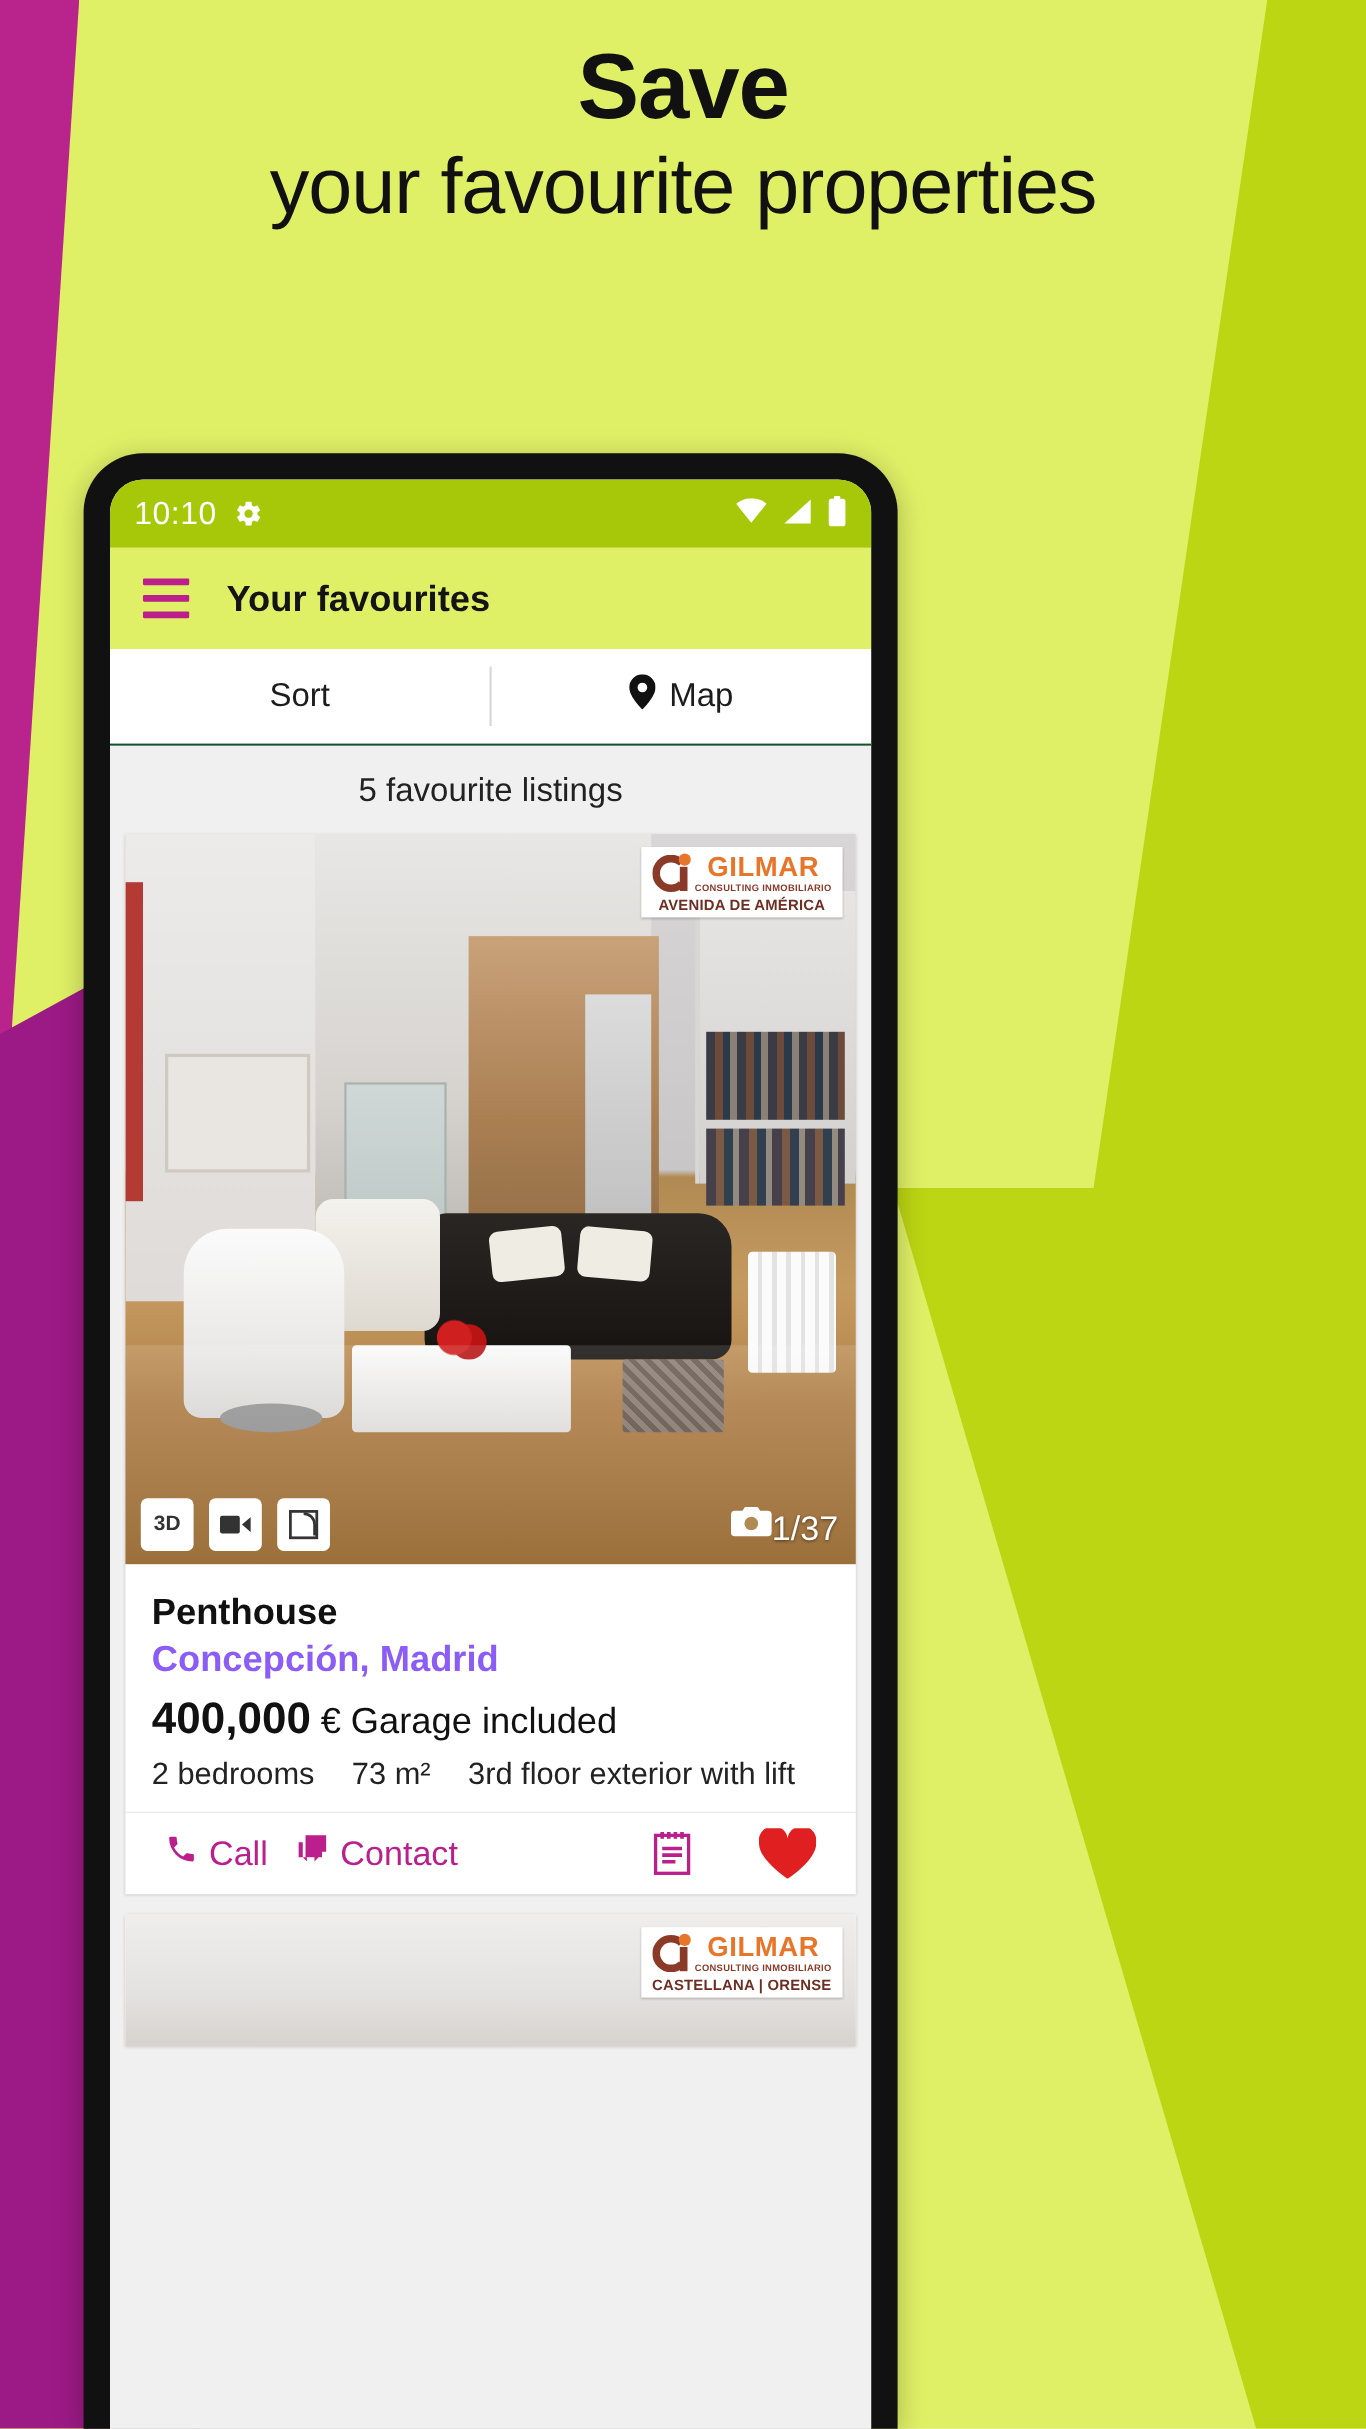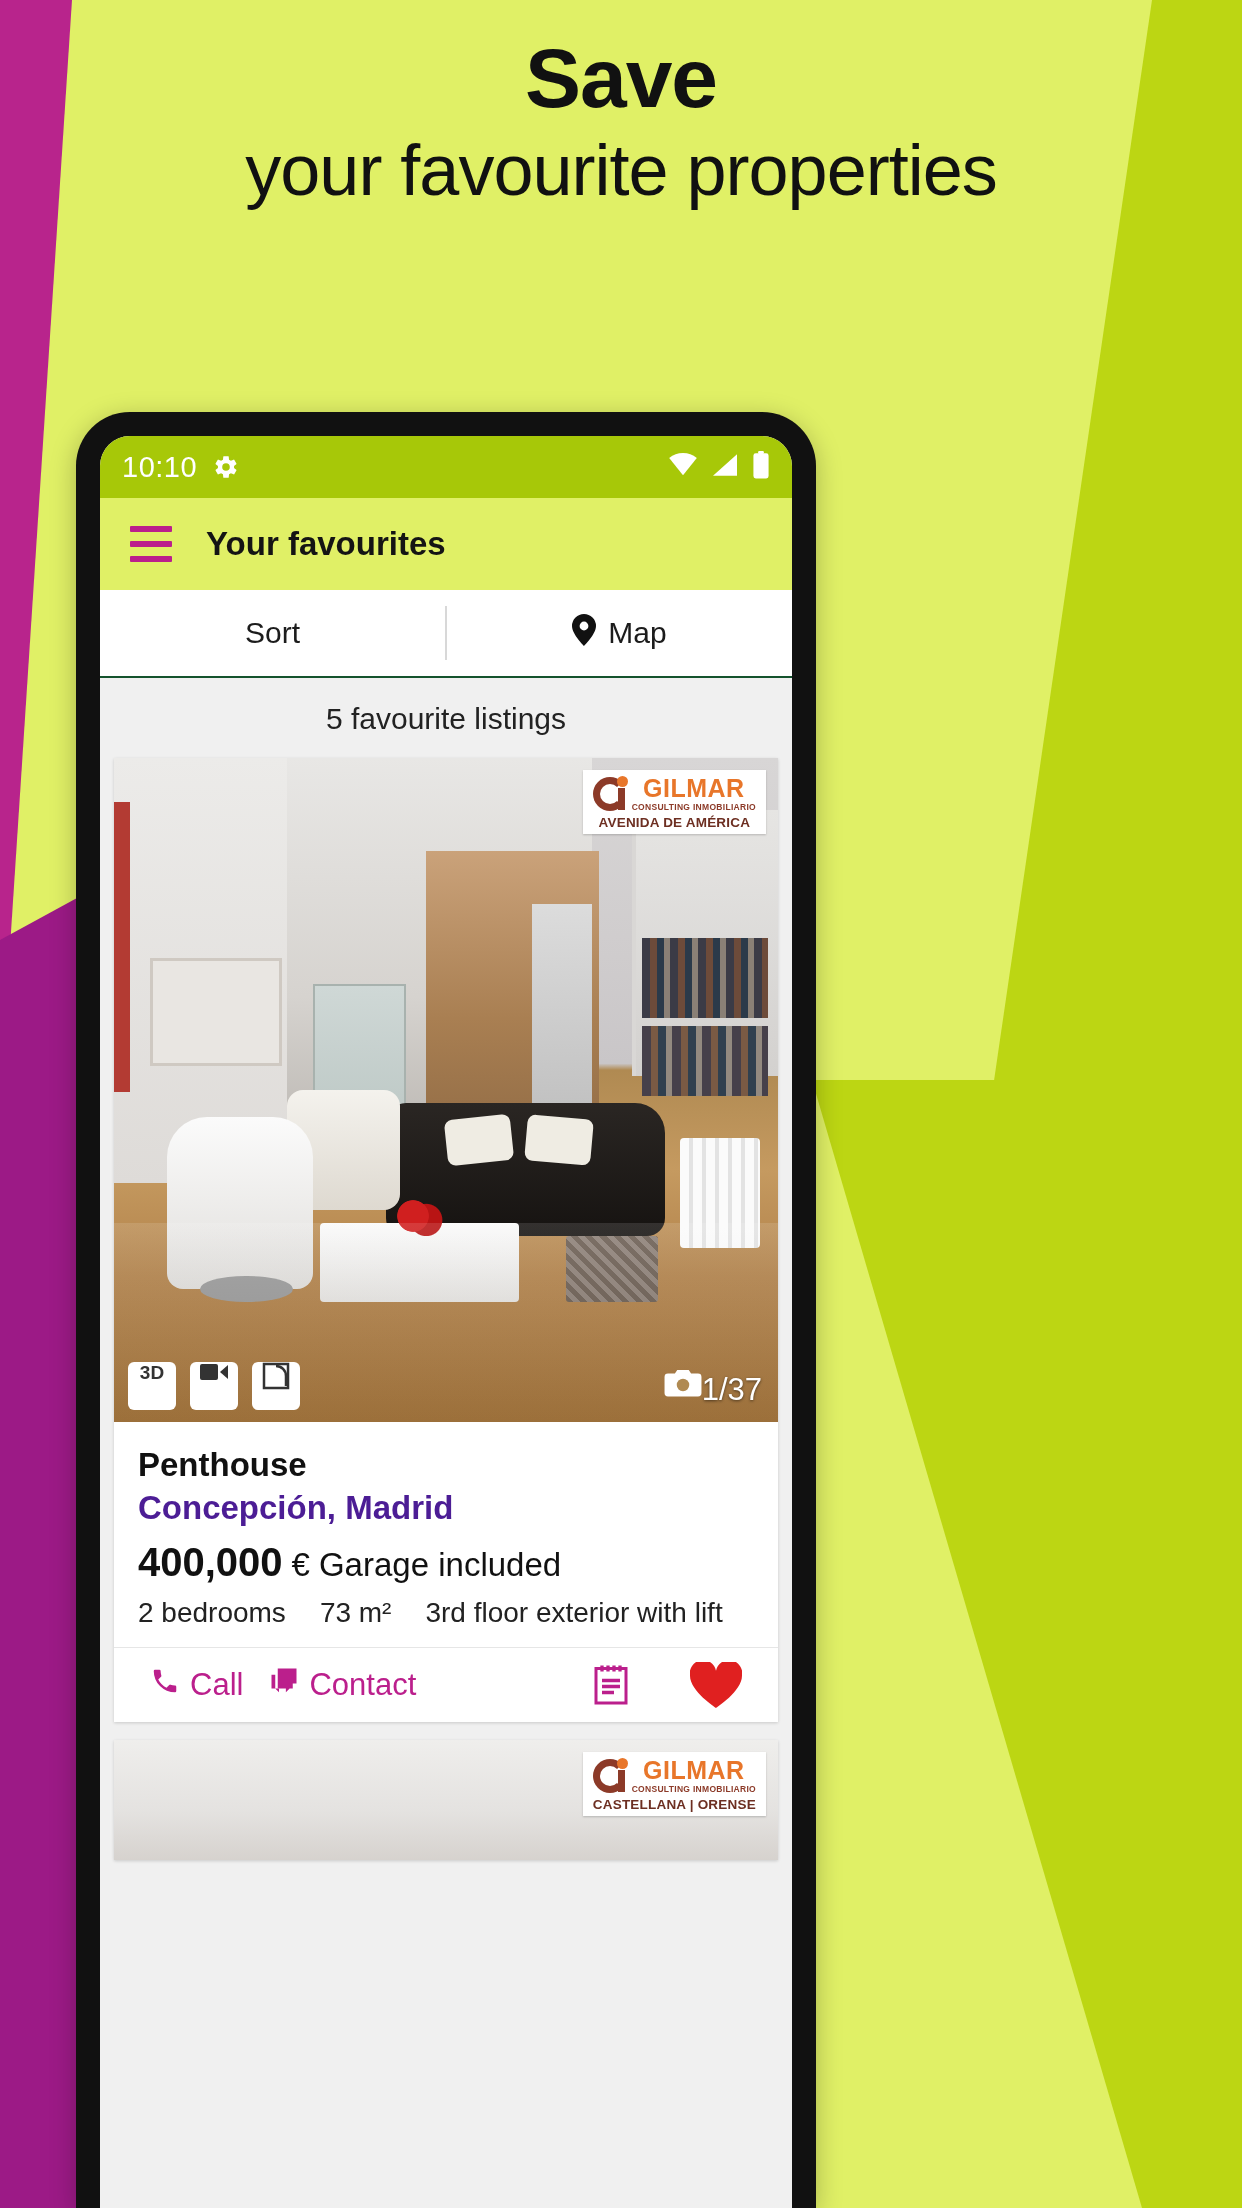--- a/index.html
+++ b/index.html
@@ -247,34 +247,34 @@
     width: 7px; height: 22px; background: #8c3a28;
   }
   .wm-gilmar { font-size: 25px; font-weight: 700; color: #e8762a; letter-spacing: .5px; }
   .wm-sub { font-size: 8.5px; font-weight: 700; color: #8c3a28; letter-spacing: .3px; margin-top: 2px; }
   .wm-branch { font-size: 13.5px; font-weight: 700; color: #6d2f22; margin-top: 4px; letter-spacing: .2px; }
 
   
   .photo-badges { position: absolute; left: 14px; bottom: 12px; display: flex; gap: 14px; }
   .badge {
     width: 48px; height: 48px; background: #fff; border-radius: 6px;
-    display: flex; justify-content: center;
+    display: flex; align-items: center; justify-content: center;
     font-size: 19px; font-weight: 700; color: #333; cursor: pointer;
   }
   .photo-counter {
     position: absolute; right: 16px; bottom: 14px;
     display: flex; align-items: flex-end; gap: 0;
     color: #fff; font-size: 31px;
     text-shadow: 0 1px 3px rgba(0,0,0,.55);
   }
 
   
   .card-body { padding: 22px 24px 18px 24px; }
   .prop-type { font-size: 33px; font-weight: 700; color: #111; line-height: 1.25; }
-  .prop-loc  { font-size: 33px; font-weight: 700; color: #4c1d95; line-height: 1.3; margin-top: 2px; }
+  .prop-loc  { font-size: 33px; font-weight: 700; color: #8b5cf6; line-height: 1.3; margin-top: 2px; }
   .prop-price-row { margin-top: 10px; display: flex; align-items: baseline; flex-wrap: wrap; }
   .prop-price { font-size: 40px; font-weight: 700; color: #111; }
   .prop-price-extra { font-size: 33px; font-weight: 400; color: #111; margin-left: 9px; }
   .prop-features {
     margin-top: 12px; display: flex; gap: 34px;
     font-size: 28px; color: #222;
   }
 
   
   .card-actions {

